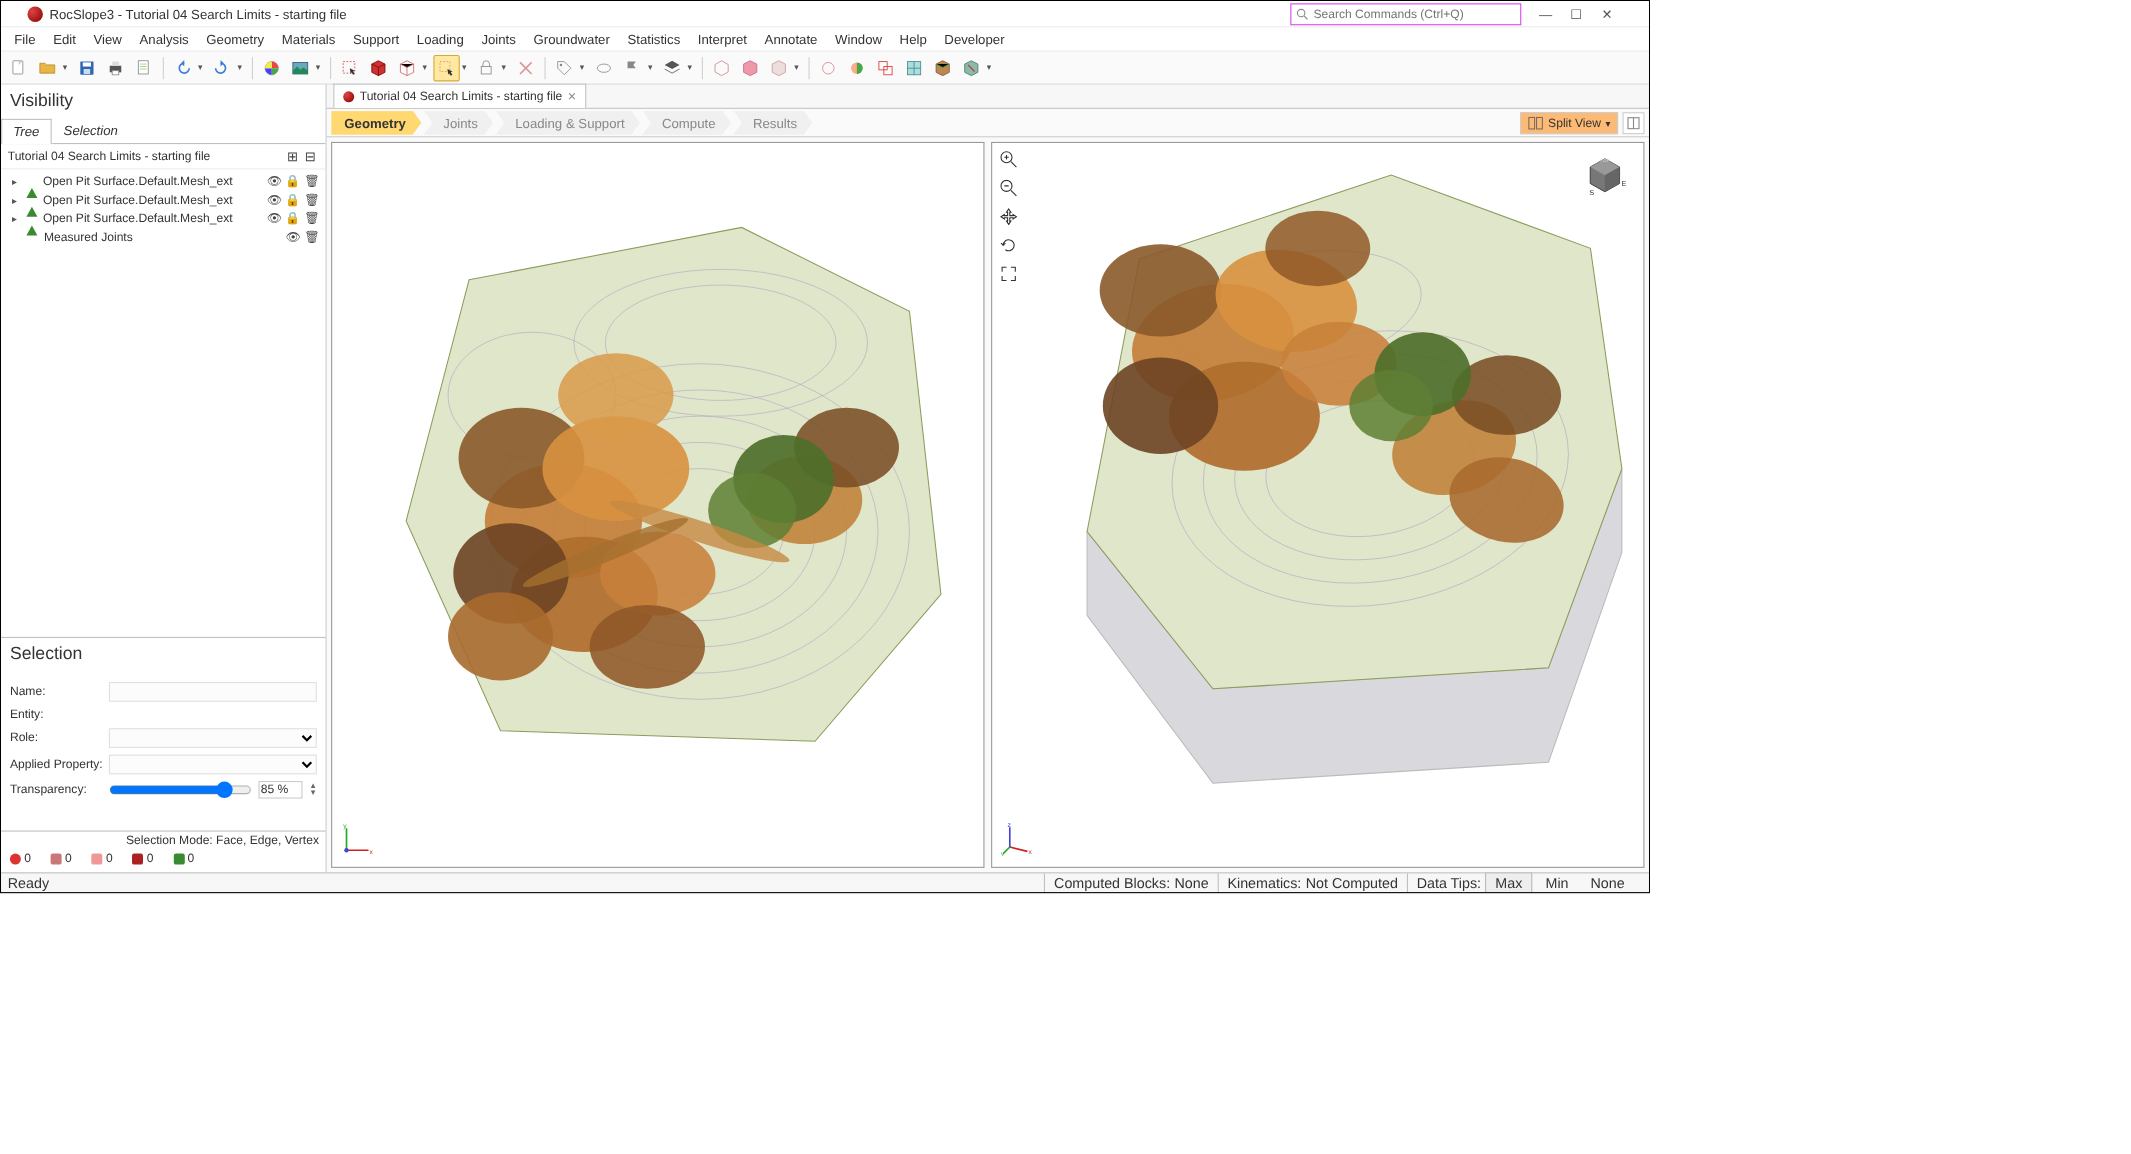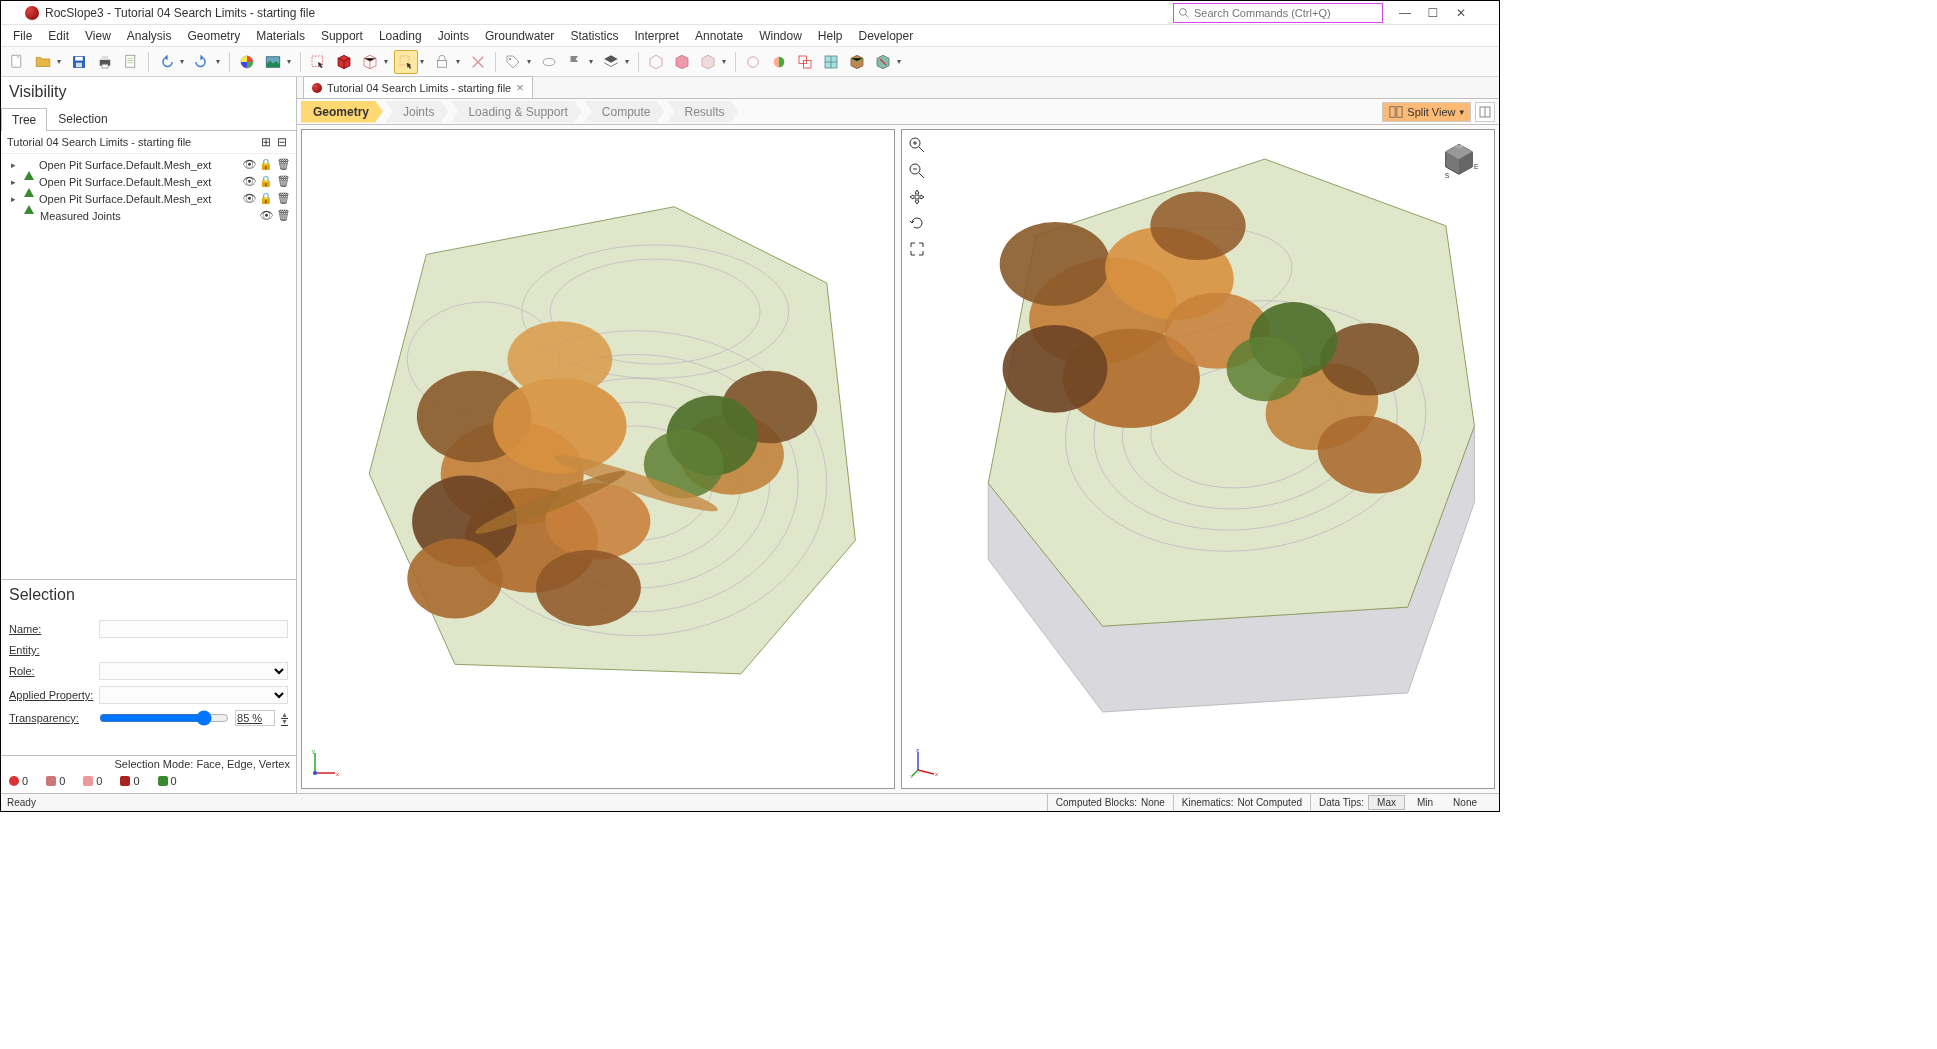--- a/index.html
+++ b/index.html
@@ -27,39 +27,39 @@
 .tb-dropdown { width: 8px; font-size: 8px; color: #555; }
 
 
 .main { position: absolute; top: 76px; bottom: 18px; left: 0; right: 0; display: flex; }
 
 
 .left-panel { width: 296px; border-right: 1px solid #c0c0c0; display: flex; flex-direction: column; background: #fff; }
 
 .visibility-panel { flex: 1; border-bottom: 1px solid #c0c0c0; display: flex; flex-direction: column; overflow: hidden; }
 .panel-title { font-size: 16px; padding: 6px 8px; color: #333; }
-.vis-tabs { display: flex; border-bottom: 1px solid #c0c0c0; }
+.vis-tabs { display: flex; border-bottom: 1px solid #c0c0c0; font-style: italic; }
 .vis-tab { padding: 4px 10px; font-size: 12px; cursor: pointer; border: 1px solid transparent; border-bottom: none; }
 .vis-tab.active { background: #fff; border-color: #c0c0c0; position: relative; top: 1px; }
 .tree-header { display: flex; align-items: center; padding: 3px 6px; border-bottom: 1px solid #eee; }
 .tree-header .fname { flex: 1; font-size: 11px; }
 .tree-header .ico { width: 16px; height: 16px; display: flex; align-items: center; justify-content: center; cursor: pointer; color: #444; }
 .tree-body { flex: 1; overflow: auto; padding: 2px 0; }
 .tree-row { display: flex; align-items: center; padding: 2px 6px 2px 10px; gap: 3px; font-size: 11px; }
 .tree-row .caret { width: 10px; color: #555; font-size: 9px; }
 .tree-row .type-icon { width: 12px; height: 12px; }
 .tri-green { width: 0; height: 0; border-left: 5px solid transparent; border-right: 5px solid transparent; border-bottom: 9px solid #3a8a2f; }
 .cyl-icon { width: 11px; height: 11px; background: #cc7a2a; border-radius: 2px; }
 .tree-row .label { flex: 1; overflow: hidden; text-overflow: ellipsis; white-space: nowrap; }
 .tree-row .row-icons { display: flex; gap: 4px; }
 .tree-row .row-icons span { width: 13px; height: 13px; display: flex; align-items: center; justify-content: center; color: #444; font-size: 11px; cursor: pointer; }
 
 .properties-panel { height: 175px; display: flex; flex-direction: column; }
 .prop-body { padding: 4px 8px; flex: 1; }
-.prop-row { display: flex; align-items: center; margin: 6px 0; font-size: 11px; text-decoration: underline; }
+.prop-row { display: flex; align-items: center; margin: 6px 0; font-size: 11px; }
 .prop-row .pl { width: 90px; }
 .prop-row .pv { flex: 1; }
 .prop-row input[type=text], .prop-row select { width: 100%; height: 18px; border: 1px solid #e0e0e0; background: #fcfcfc; font-size: 11px; padding: 0 3px; }
 .slider-wrap { flex: 1; display: flex; align-items: center; gap: 6px; }
 .slider-wrap input[type=range] { flex: 1; }
 .slider-wrap .pct { width: 40px; border: 1px solid #ccc; font-size: 11px; padding: 1px; }
 
 .left-footer { border-top: 1px solid #c0c0c0; }
 .selmode { text-align: right; font-size: 11px; padding: 2px 6px; }
 .status-icons { display: flex; gap: 18px; padding: 3px 8px 6px 8px; font-size: 11px; }
@@ -87,21 +87,21 @@
 
 
 .scene-bg { position: absolute; inset: 10px; }
 .axis-gizmo { position: absolute; left: 8px; bottom: 10px; width: 30px; height: 30px; }
 .nav-cube { position: absolute; right: 10px; top: 6px; width: 50px; height: 50px; }
 
 .vp-tools { position: absolute; left: 6px; top: 6px; display: flex; flex-direction: column; gap: 8px; }
 .vp-tools .vt { width: 18px; height: 18px; color: #333; cursor: pointer; display: flex; align-items: center; justify-content: center; }
 
 
-.statusbar { position: absolute; bottom: 0; left: 0; right: 0; height: 18px; background: #f7f7f7; border-top: 1px solid #c0c0c0; display: flex; align-items: center; font-size: 10px; padding: 0 6px; }
+.statusbar { position: absolute; bottom: 0; left: 0; right: 0; height: 18px; background: #f7f7f7; border-top: 1px solid #c0c0c0; display: flex; align-items: center; font-size: 13px; padding: 0 6px; }
 .statusbar .ready { flex: 0 0 auto; }
 .statusbar .sb-spacer { flex: 1; }
 .statusbar .sb-cell { padding: 0 8px; border-left: 1px solid #c0c0c0; height: 100%; display: flex; align-items: center; gap: 4px; }
 .statusbar .sb-btn { padding: 1px 8px; cursor: pointer; }
 .statusbar .sb-btn.active { background: #eee; border: 1px solid #bbb; }
 
 svg.icon { width: 18px; height: 18px; }
 </style>
 </head>
 <body>

